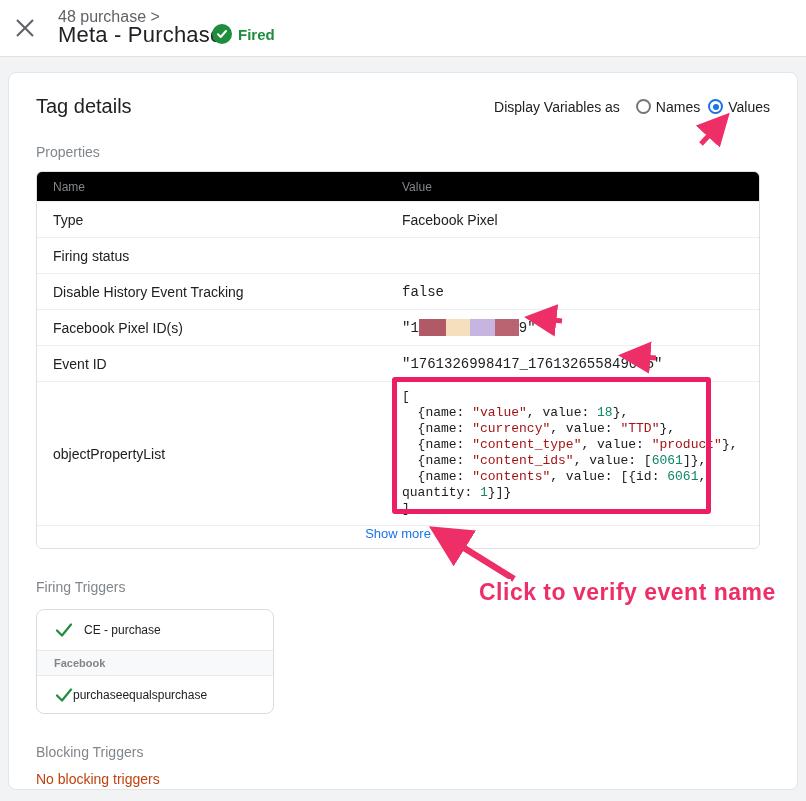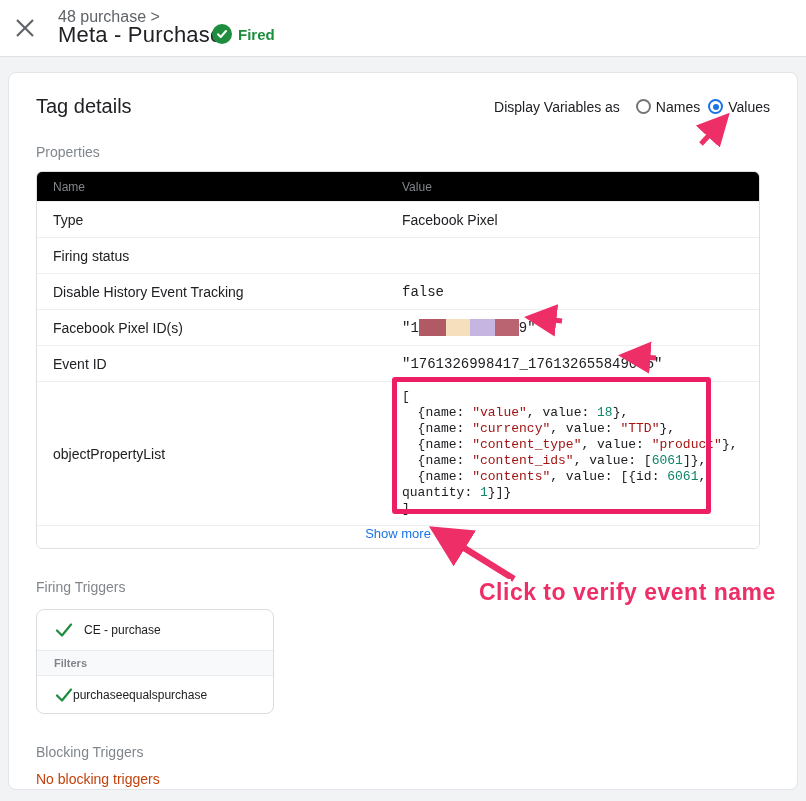--- a/index.html
+++ b/index.html
@@ -202,21 +202,21 @@
   <div class="section-label firing-label">Firing Triggers</div>
 
   <div class="trigger-card">
     <div class="trigger-name-row">
       <svg width="18" height="16" viewBox="0 0 18 16">
         <path d="M2 8.5 L7 13.5 L16 2.5" fill="none" stroke="#1e8e3e" stroke-width="2.2" stroke-linecap="round" stroke-linejoin="round"></path>
       </svg>
       <span class="trigger-name">CE - purchase</span>
     </div>
     <div class="filters-row">
-      <span class="filters-label">Filters</span>
+      <span class="filters-label">Facebook</span>
     </div>
     <div class="filter-cond-row">
       <svg width="18" height="16" viewBox="0 0 18 16">
         <path d="M2 8.5 L7 13.5 L16 2.5" fill="none" stroke="#1e8e3e" stroke-width="2.2" stroke-linecap="round" stroke-linejoin="round"></path>
       </svg>
       <span>purchase</span>
       <span>equals</span>
       <span>purchase</span>
     </div>
   </div>

